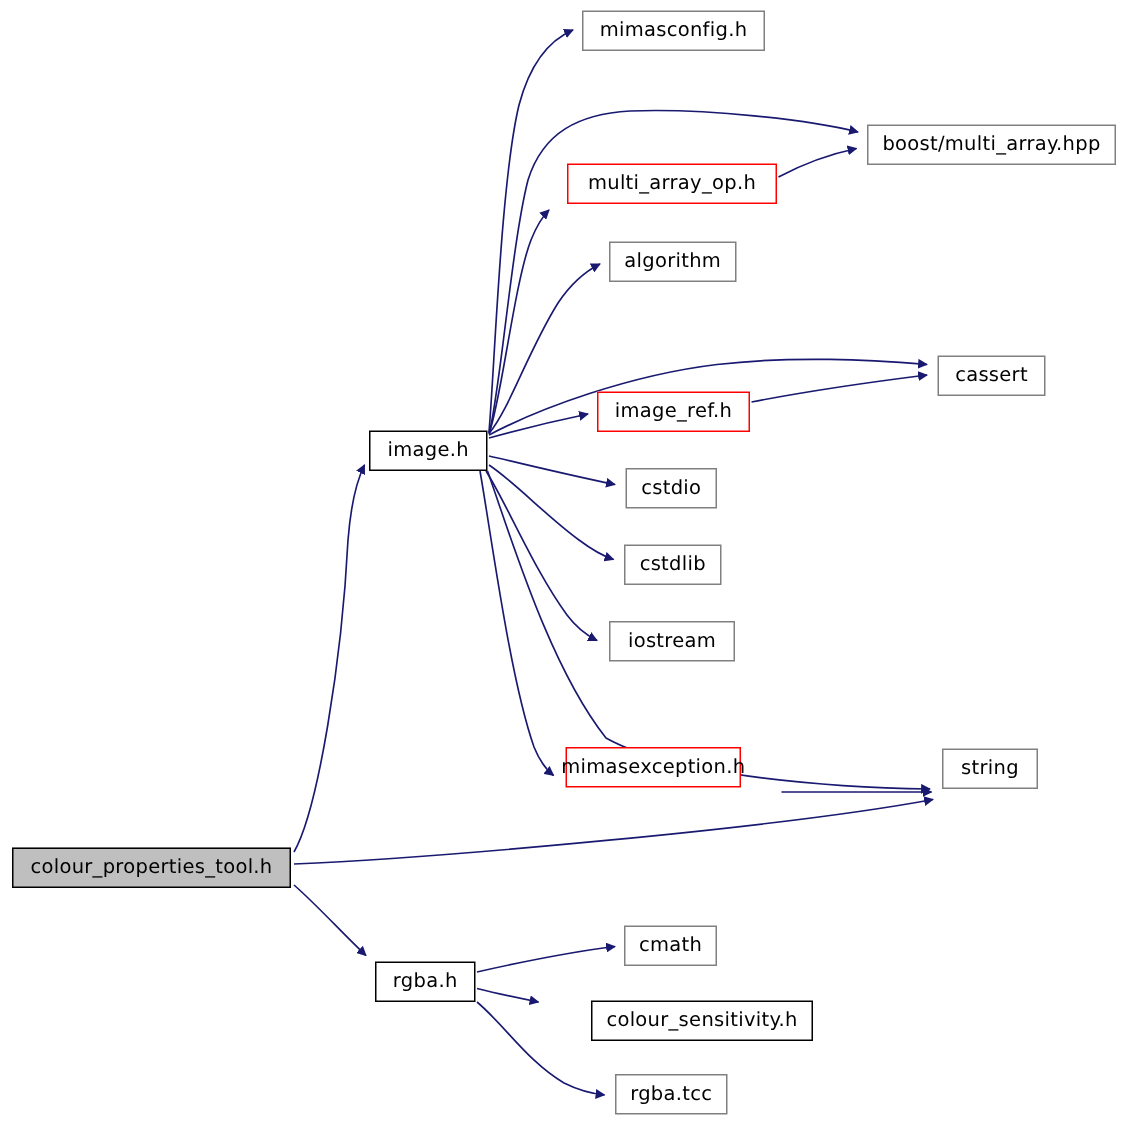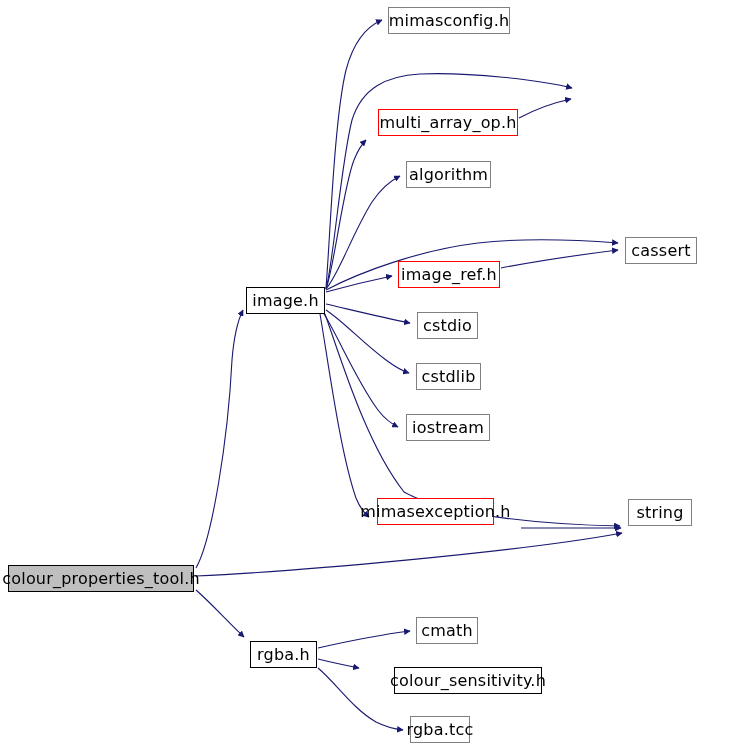--- a/index.html
+++ b/index.html
@@ -23,21 +23,21 @@
     height: 751px;
     pointer-events: none;
   }
   .node {
     position: absolute;
     box-sizing: border-box;
     display: flex;
     align-items: center;
     justify-content: center;
     white-space: nowrap;
-    font-size: 16px;
+    font-size: 13px;
     line-height: 1;
     color: #000000;
     letter-spacing: 0.2px;
     background: #ffffff;
     border: 1px solid #808080;
     height: 27px;
     z-index: 2;
   }
   .node.red {
     border: 1px solid #ff0000;
@@ -105,20 +105,23 @@
       <path d="M 318 659 C 330 662 344 665 359 668"></path>
 
       <path d="M 318 668 C 336 683 352 708 376 722 C 386 727 394 729 403 730"></path>
     </g>
   </svg>
 
   <div class="node grey" style="left:388px; top:7px; width:122px;">
     <span class="node-label">mimasconfig.h</span>
   </div>
 
+  <div class="node grey" style="left:578px; top:83px; width:166px;">
+    <span class="node-label">boost/multi_array.hpp</span>
+  </div>
 
   <div class="node red" style="left:378px; top:109px; width:140px;">
     <span class="node-label">multi_array_op.h</span>
   </div>
 
   <div class="node grey" style="left:406px; top:161px; width:85px;">
     <span class="node-label">algorithm</span>
   </div>
 
   <div class="node grey" style="left:625px; top:237px; width:72px;">
@@ -162,17 +165,17 @@
   </div>
 
   <div class="node black" style="left:250px; top:641px; width:67px;">
     <span class="node-label">rgba.h</span>
   </div>
 
   <div class="node black" style="left:394px; top:667px; width:148px;">
     <span class="node-label">colour_sensitivity.h</span>
   </div>
 
-  <div class="node grey" style="left:410px; top:716px; width:60px;">
+  <div class="node grey" style="left:410px; top:716px; width:75px;">
     <span class="node-label">rgba.tcc</span>
   </div>
 
 </div>
 
 </body></html>

